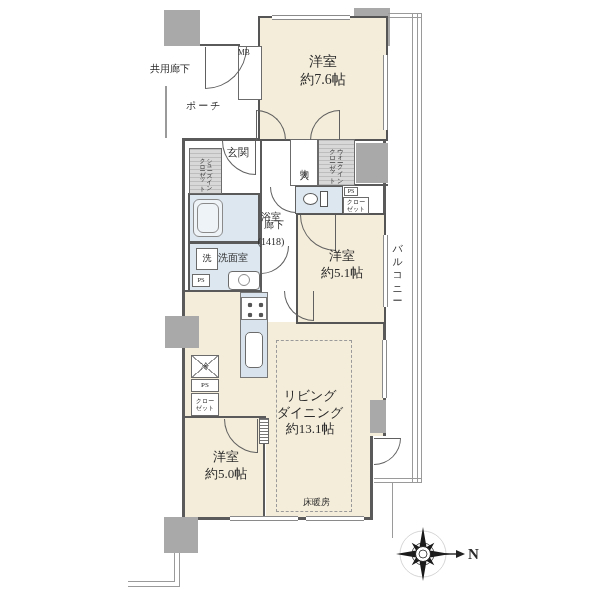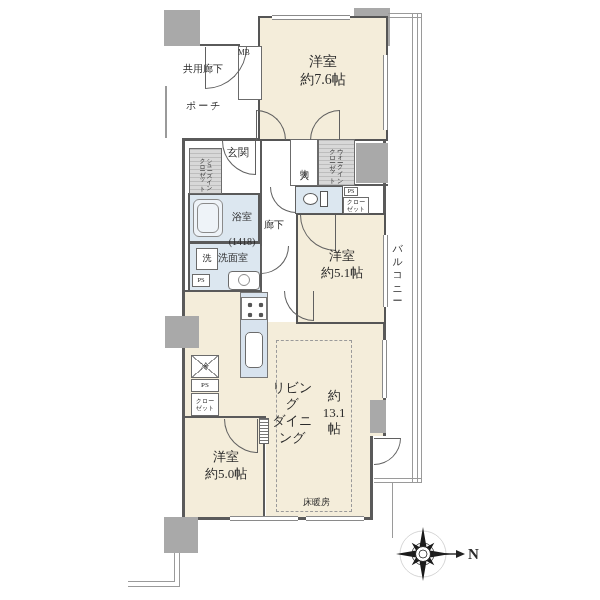--- a/index.html
+++ b/index.html
@@ -125,37 +125,37 @@
   <div class="arc" style="left:310px;top:110px;width:30px;height:30px;border-bottom:none;border-top-left-radius:100% 100%;"></div>
   <div class="arc" style="left:270px;top:187px;width:26px;height:26px;border-top:none;border-bottom-left-radius:100% 100%;"></div>
   <div class="arc" style="left:261px;top:246px;width:28px;height:28px;border-top:none;border-bottom-right-radius:100% 100%;"></div>
   <div class="arc" style="left:300px;top:215px;width:36px;height:36px;border-top:none;border-bottom-left-radius:100% 100%;"></div>
   <div class="arc" style="left:284px;top:291px;width:30px;height:30px;border-top:none;border-bottom-left-radius:100% 100%;"></div>
   <div class="arc" style="left:224px;top:419px;width:34px;height:34px;border-top:none;border-bottom-left-radius:100% 100%;"></div>
   <div class="arc" style="left:374px;top:438px;width:27px;height:27px;border-left:none;border-bottom-right-radius:100% 100%;"></div>
 
   <div class="dashrect" style="left:276px;top:340px;width:76px;height:172px;"></div>
 
-  <div class="lbl" style="left:150px;top:63px;width:70px;font-size:10px;margin-left:33px;">共用廊下</div>
+  <div class="lbl" style="left:150px;top:63px;width:70px;font-size:10px;">共用廊下</div>
   <div class="lbl" style="left:186px;top:100px;width:50px;font-size:10px;letter-spacing:2px;">ポーチ</div>
   <div class="lbl" style="left:238px;top:48px;width:24px;font-size:7.5px;">MB</div>
 
   <div class="lbl ctr" style="left:261px;top:45px;width:124px;height:52px;font-size:14px;flex-direction:column;">
     <span>洋室</span>
     <span>約7.6帖</span>
   </div>
 
   <div class="lbl" style="left:227px;top:145px;width:40px;font-size:11px;">玄関</div>
   <div class="lbl ctr vtext" style="left:189px;top:149px;width:33px;height:45px;font-size:6px;letter-spacing:0;">シューズイン
 クローゼット</div>
   <div class="lbl ctr vtext" style="left:290px;top:140px;width:28px;height:45px;font-size:9px;letter-spacing:1px;">物入</div>
   <div class="lbl ctr vtext" style="left:318px;top:140px;width:37px;height:46px;font-size:6.5px;">ウォークイン
 クローゼット</div>
 
-  <div class="lbl" style="left:222px;top:198px;width:40px;font-size:10px;text-align:center;">
+  <div class="lbl" style="left:222px;top:198px;width:40px;font-size:10px;text-align:center;padding-left:29px;">
     <span>浴室</span><br>
     <span>(1418)</span>
   </div>
 
   <div class="lbl" style="left:264px;top:219px;width:30px;font-size:10px;">廊下</div>
   <div class="lbl ctr" style="left:196px;top:248px;width:22px;height:22px;font-size:9px;">洗</div>
   <div class="lbl" style="left:218px;top:252px;width:44px;font-size:10px;">洗面室</div>
   <div class="lbl ctr" style="left:192px;top:274px;width:18px;height:13px;font-size:6.5px;">PS</div>
   <div class="lbl ctr" style="left:344px;top:187px;width:14px;height:9px;font-size:6px;">PS</div>
   <div class="lbl ctr tiny" style="left:343px;top:197px;width:26px;height:17px;font-size:6px;">クロー
@@ -165,21 +165,21 @@
     <span>洋室</span>
     <span>約5.1帖</span>
   </div>
 
 
   <div class="lbl ctr" style="left:191px;top:355px;width:28px;height:23px;font-size:8.5px;">冷</div>
   <div class="lbl ctr" style="left:191px;top:379px;width:28px;height:13px;font-size:7px;">PS</div>
   <div class="lbl ctr tiny" style="left:191px;top:393px;width:28px;height:23px;font-size:6px;">クロー
 ゼット</div>
 
-  <div class="lbl ctr" style="left:268px;top:385px;width:84px;height:56px;font-size:13px;flex-direction:row;">
+  <div class="lbl ctr" style="left:268px;top:385px;width:84px;height:56px;font-size:13px;flex-direction:column;">
     <span style="white-space:pre-line;text-align:center;">リビング
 ダイニング</span>
     <span>約13.1帖</span>
   </div>
 
   <div class="lbl ctr" style="left:190px;top:447px;width:72px;height:38px;font-size:13px;flex-direction:column;">
     <span>洋室</span>
     <span>約5.0帖</span>
   </div>
 

